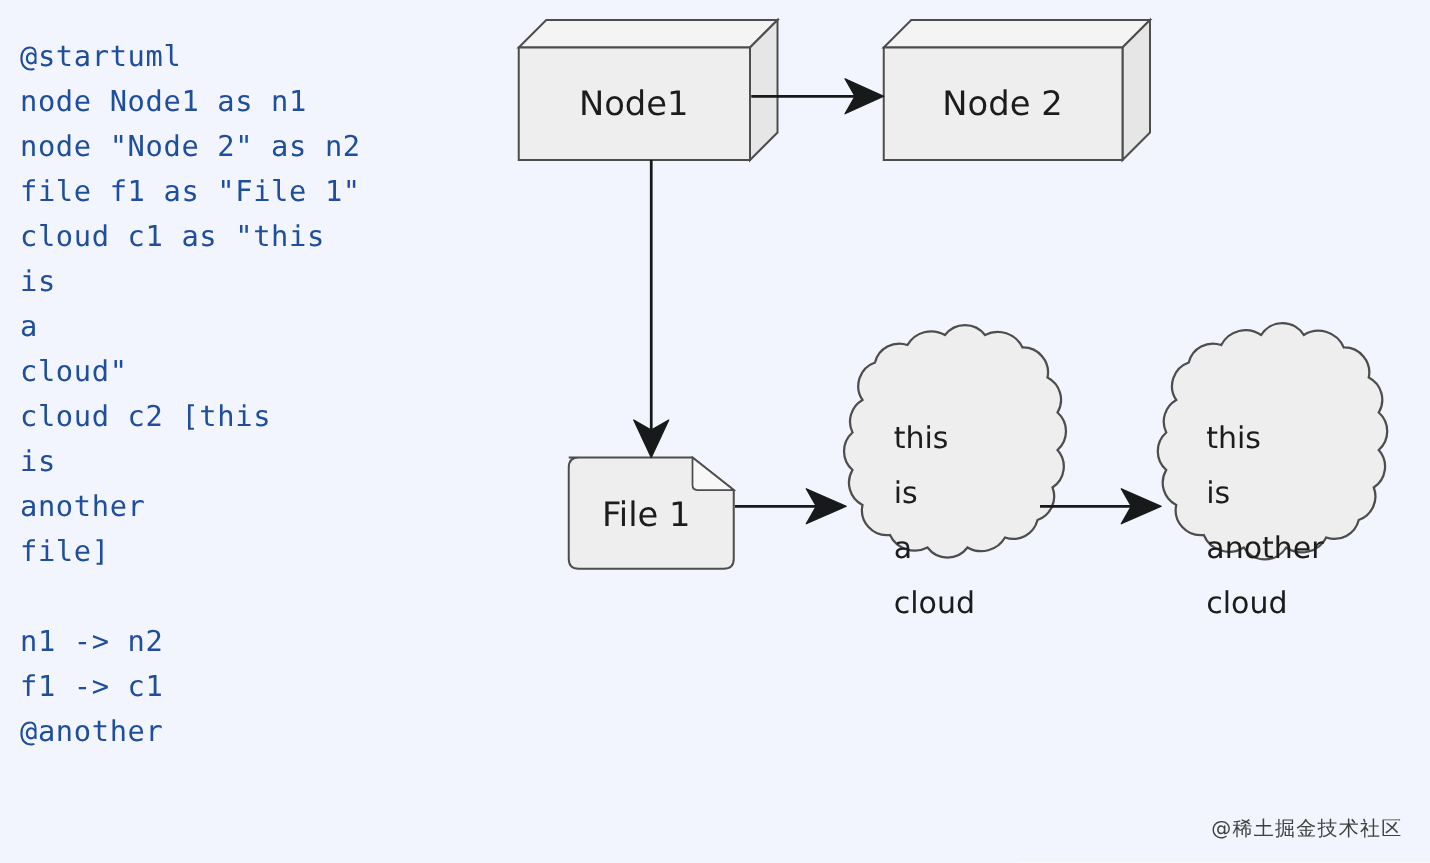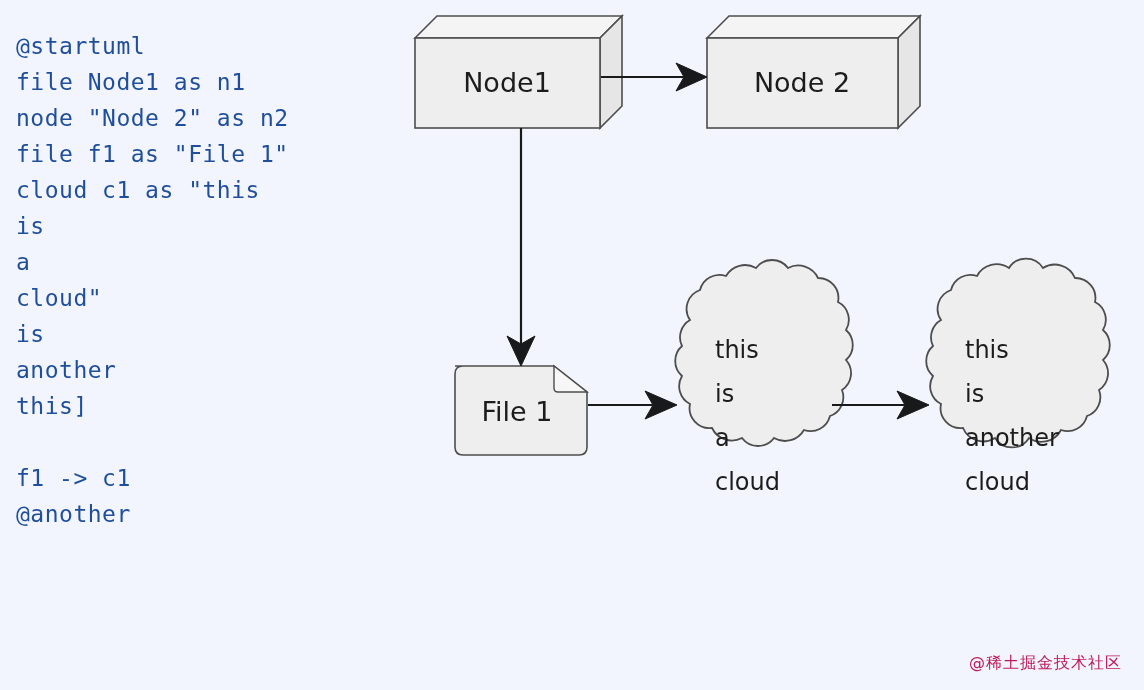--- a/index.html
+++ b/index.html
@@ -104,43 +104,45 @@
     text-anchor: start;
   }
 
   
   #watermark {
     position: absolute;
     right: 22px;
     bottom: 16px;
     font-family: "DejaVu Sans", "Liberation Sans", sans-serif;
     font-size: 16px;
-    color: #be185d;
+    color: #404040;
     letter-spacing: 1px;
     user-select: none;
   }
 </style>
 </head>
 <body>
 
 <div id="page">
 
   <div id="code-panel">
     <div class="code-line">@startuml</div>
-    <div class="code-line">file Node1 as n1</div>
+    <div class="code-line">node Node1 as n1</div>
     <div class="code-line">node "Node 2" as n2</div>
     <div class="code-line">file f1 as "File 1"</div>
     <div class="code-line">cloud c1 as "this</div>
     <div class="code-line">is</div>
     <div class="code-line">a</div>
     <div class="code-line">cloud"</div>
+    <div class="code-line">cloud c2 [this</div>
     <div class="code-line">is</div>
     <div class="code-line">another</div>
-    <div class="code-line">this]</div>
+    <div class="code-line">file]</div>
     <div class="code-line blank"></div>
+    <div class="code-line">n1 -&gt; n2</div>
     <div class="code-line">f1 -&gt; c1</div>
     <div class="code-line">@another</div>
   </div>
 
   <div id="diagram">
     <svg width="749" height="690" viewBox="0 0 749 690" xmlns="http://www.w3.org/2000/svg">
 
       
       <g>
         <polygon class="shape-top" points="20,38 42,16 227,16 205,38"></polygon>

